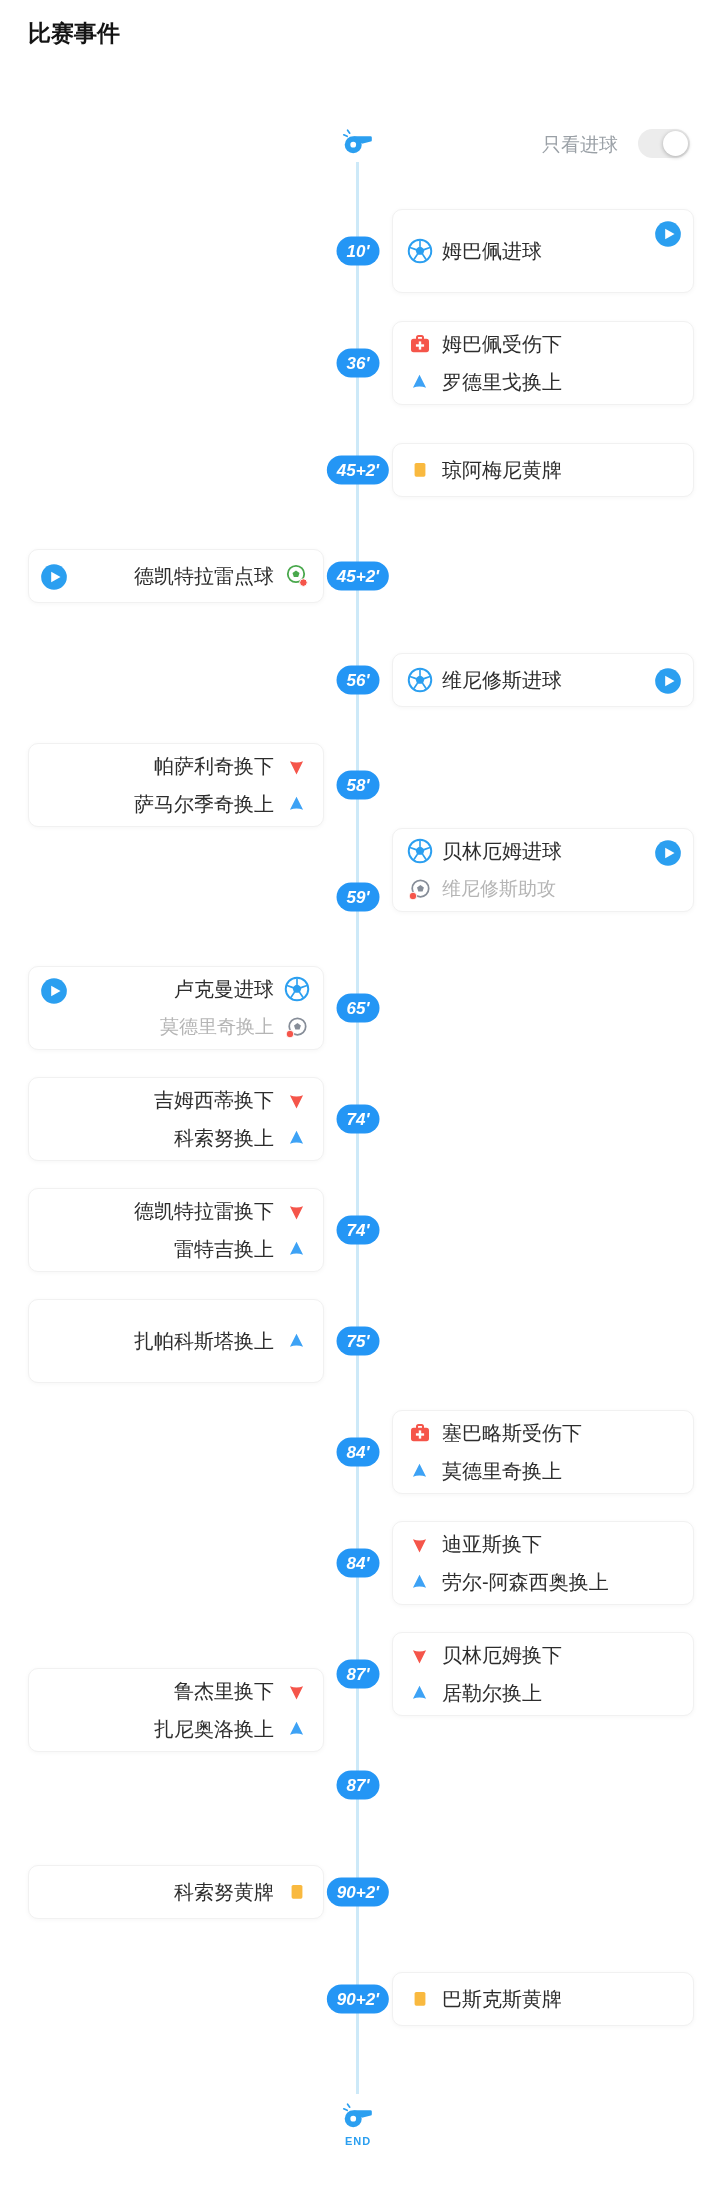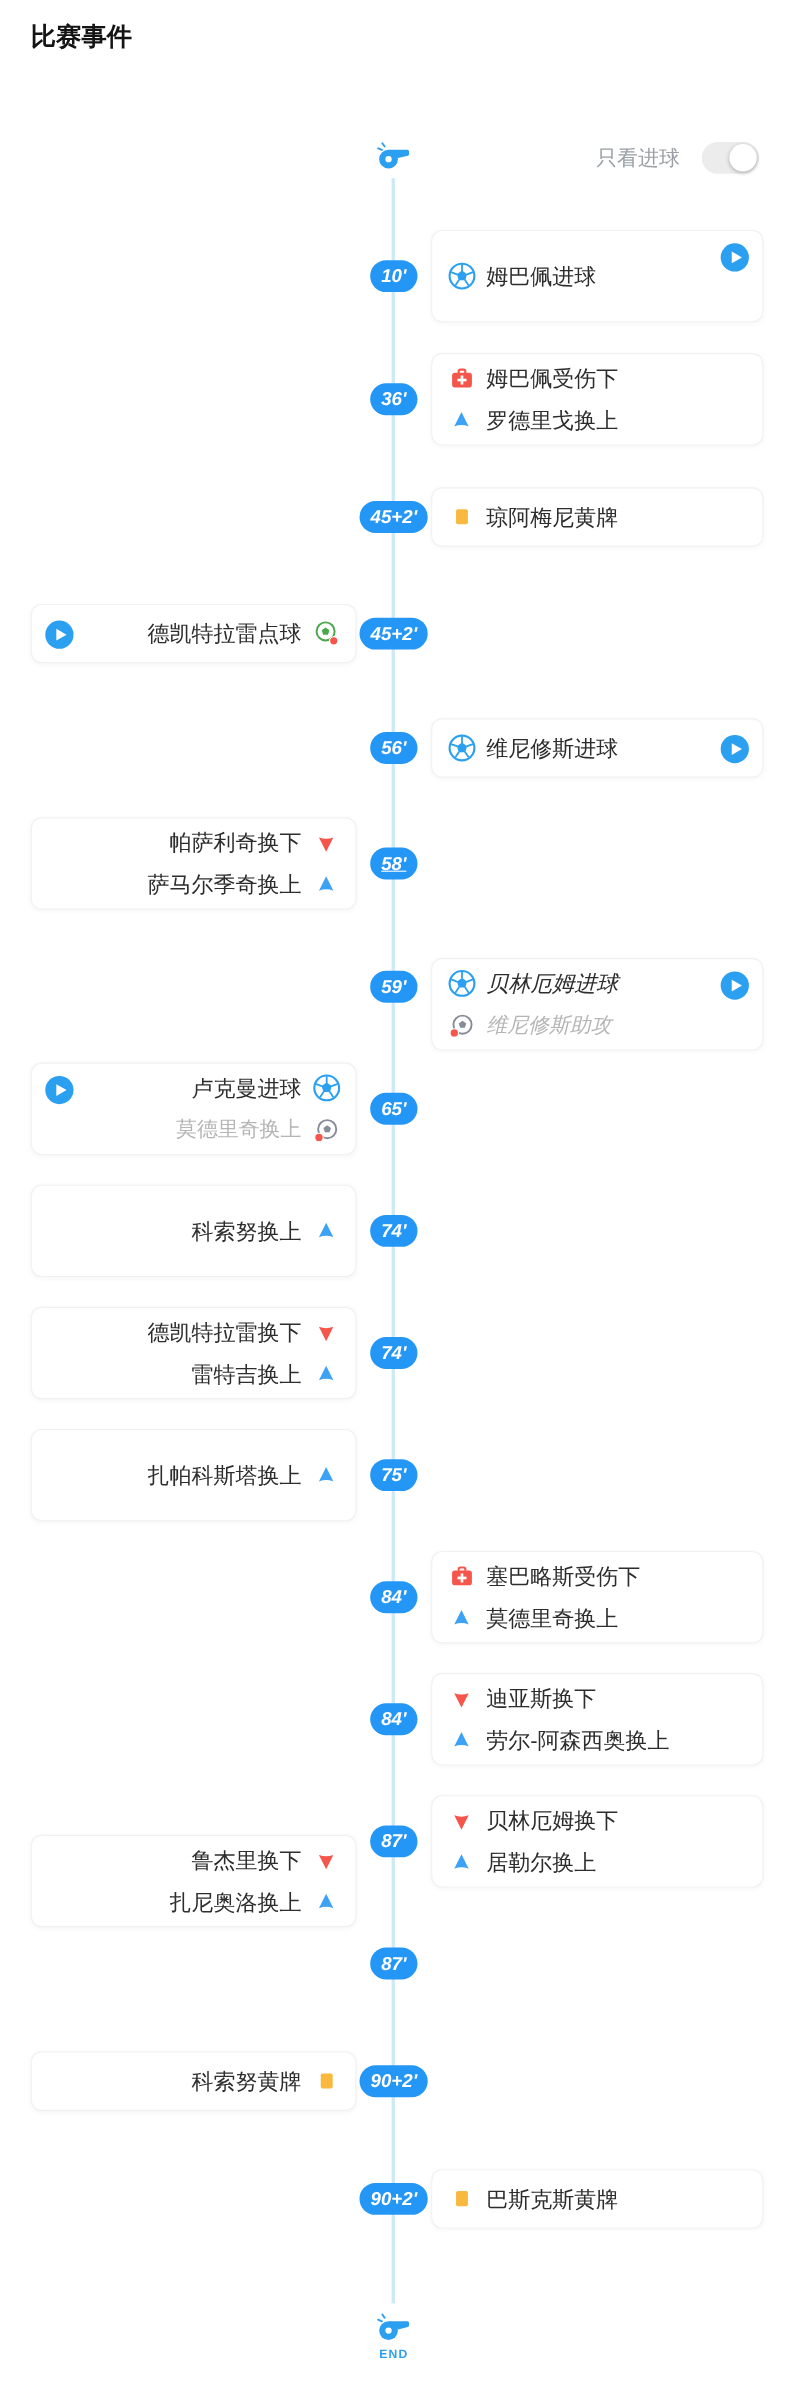--- a/index.html
+++ b/index.html
@@ -155,41 +155,41 @@
                 <line x1="16.3" y1="10.5" x2="20.6" y2="8.9"></line>
   <line x1="14.7" y1="15.5" x2="17.3" y2="19.4"></line>
                 <line x1="9.3" y1="15.5" x2="6.7" y2="19.4"></line>
   <line x1="7.7" y1="10.5" x2="3.4" y2="8.9"></line>
               </g>
             </svg>
           </span>
           <span class="txt main">维尼修斯进球</span>
         </div>
       </div>
-      <div class="minute" style="top: 785px; text-decoration: underline;">58'</div>
+      <div class="minute" style="top: 785px;">58'</div>
       <div class="card left" style="top: 743px; height: 84px;">
         <div class="row">
           <span class="txt main">帕萨利奇换下</span>
           <span class="ic">
             <svg width="21" height="21" viewBox="0 0 24 24">
    <path d="M12 21 L4.5 6 Q12 9 19.5 6 Z" fill="#f5554a"></path>
             </svg>
           </span>
         </div>
         <div class="row">
           <span class="txt main">萨马尔季奇换上</span>
           <span class="ic">
             <svg width="21" height="21" viewBox="0 0 24 24">
    <path d="M12 3 L19.5 18 Q12 15 4.5 18 Z" fill="#3da2f5"></path>
             </svg>
           </span>
         </div>
       </div>
       <div class="minute" style="top: 897px;">59'</div>
-      <div class="card right has-play" style="top: 871px; height: 84px; font-style: italic;">
+      <div class="card right has-play" style="top: 828px; height: 84px;">
         <div class="play" style="top: 10px;"><svg width="28" height="28" viewBox="0 0 24 24">
    <circle cx="12" cy="12" r="11" fill="#2b9ff0"></circle>
    <polygon points="9.6,7.4 17.6,12 9.6,16.6" fill="#fff"></polygon>
           </svg></div>
         <div class="row">
           <span class="ic">
             <svg width="26" height="26" viewBox="0 0 24 24">
  <circle cx="12" cy="12" r="10.4" fill="none" stroke="#2b9ff0" stroke-width="1.8"></circle>
  <polygon points="12,7.4 16.3,10.5 14.7,15.5 9.3,15.5 7.7,10.5" fill="#2b9ff0"></polygon>
  <g stroke="#2b9ff0" stroke-width="1.5" stroke-linecap="round">
@@ -242,20 +242,28 @@
             <svg width="23" height="23" viewBox="0 0 24 24">
    <circle cx="13" cy="11" r="8.6" fill="none" stroke="#868d98" stroke-width="1.8"></circle>
    <polygon points="13,7.2 16.6,9.8 15.2,14 10.8,14 9.4,9.8" fill="#868d98"></polygon>
    <circle cx="5.2" cy="18.8" r="4" fill="#f5554a" stroke="#fff" stroke-width="1"></circle>
             </svg>
           </span>
         </div>
       </div>
       <div class="minute" style="top: 1119px;">74'</div>
       <div class="card left" style="top: 1077px; height: 84px;">
+        <div class="row">
+          <span class="txt main">吉姆西蒂换下</span>
+          <span class="ic">
+            <svg width="21" height="21" viewBox="0 0 24 24">
+   <path d="M12 21 L4.5 6 Q12 9 19.5 6 Z" fill="#f5554a"></path>
+            </svg>
+          </span>
+        </div>
         <div class="row">
           <span class="txt main">科索努换上</span>
           <span class="ic">
             <svg width="21" height="21" viewBox="0 0 24 24">
    <path d="M12 3 L19.5 18 Q12 15 4.5 18 Z" fill="#3da2f5"></path>
             </svg>
           </span>
         </div>
       </div>
       <div class="minute" style="top: 1230px;">74'</div>

